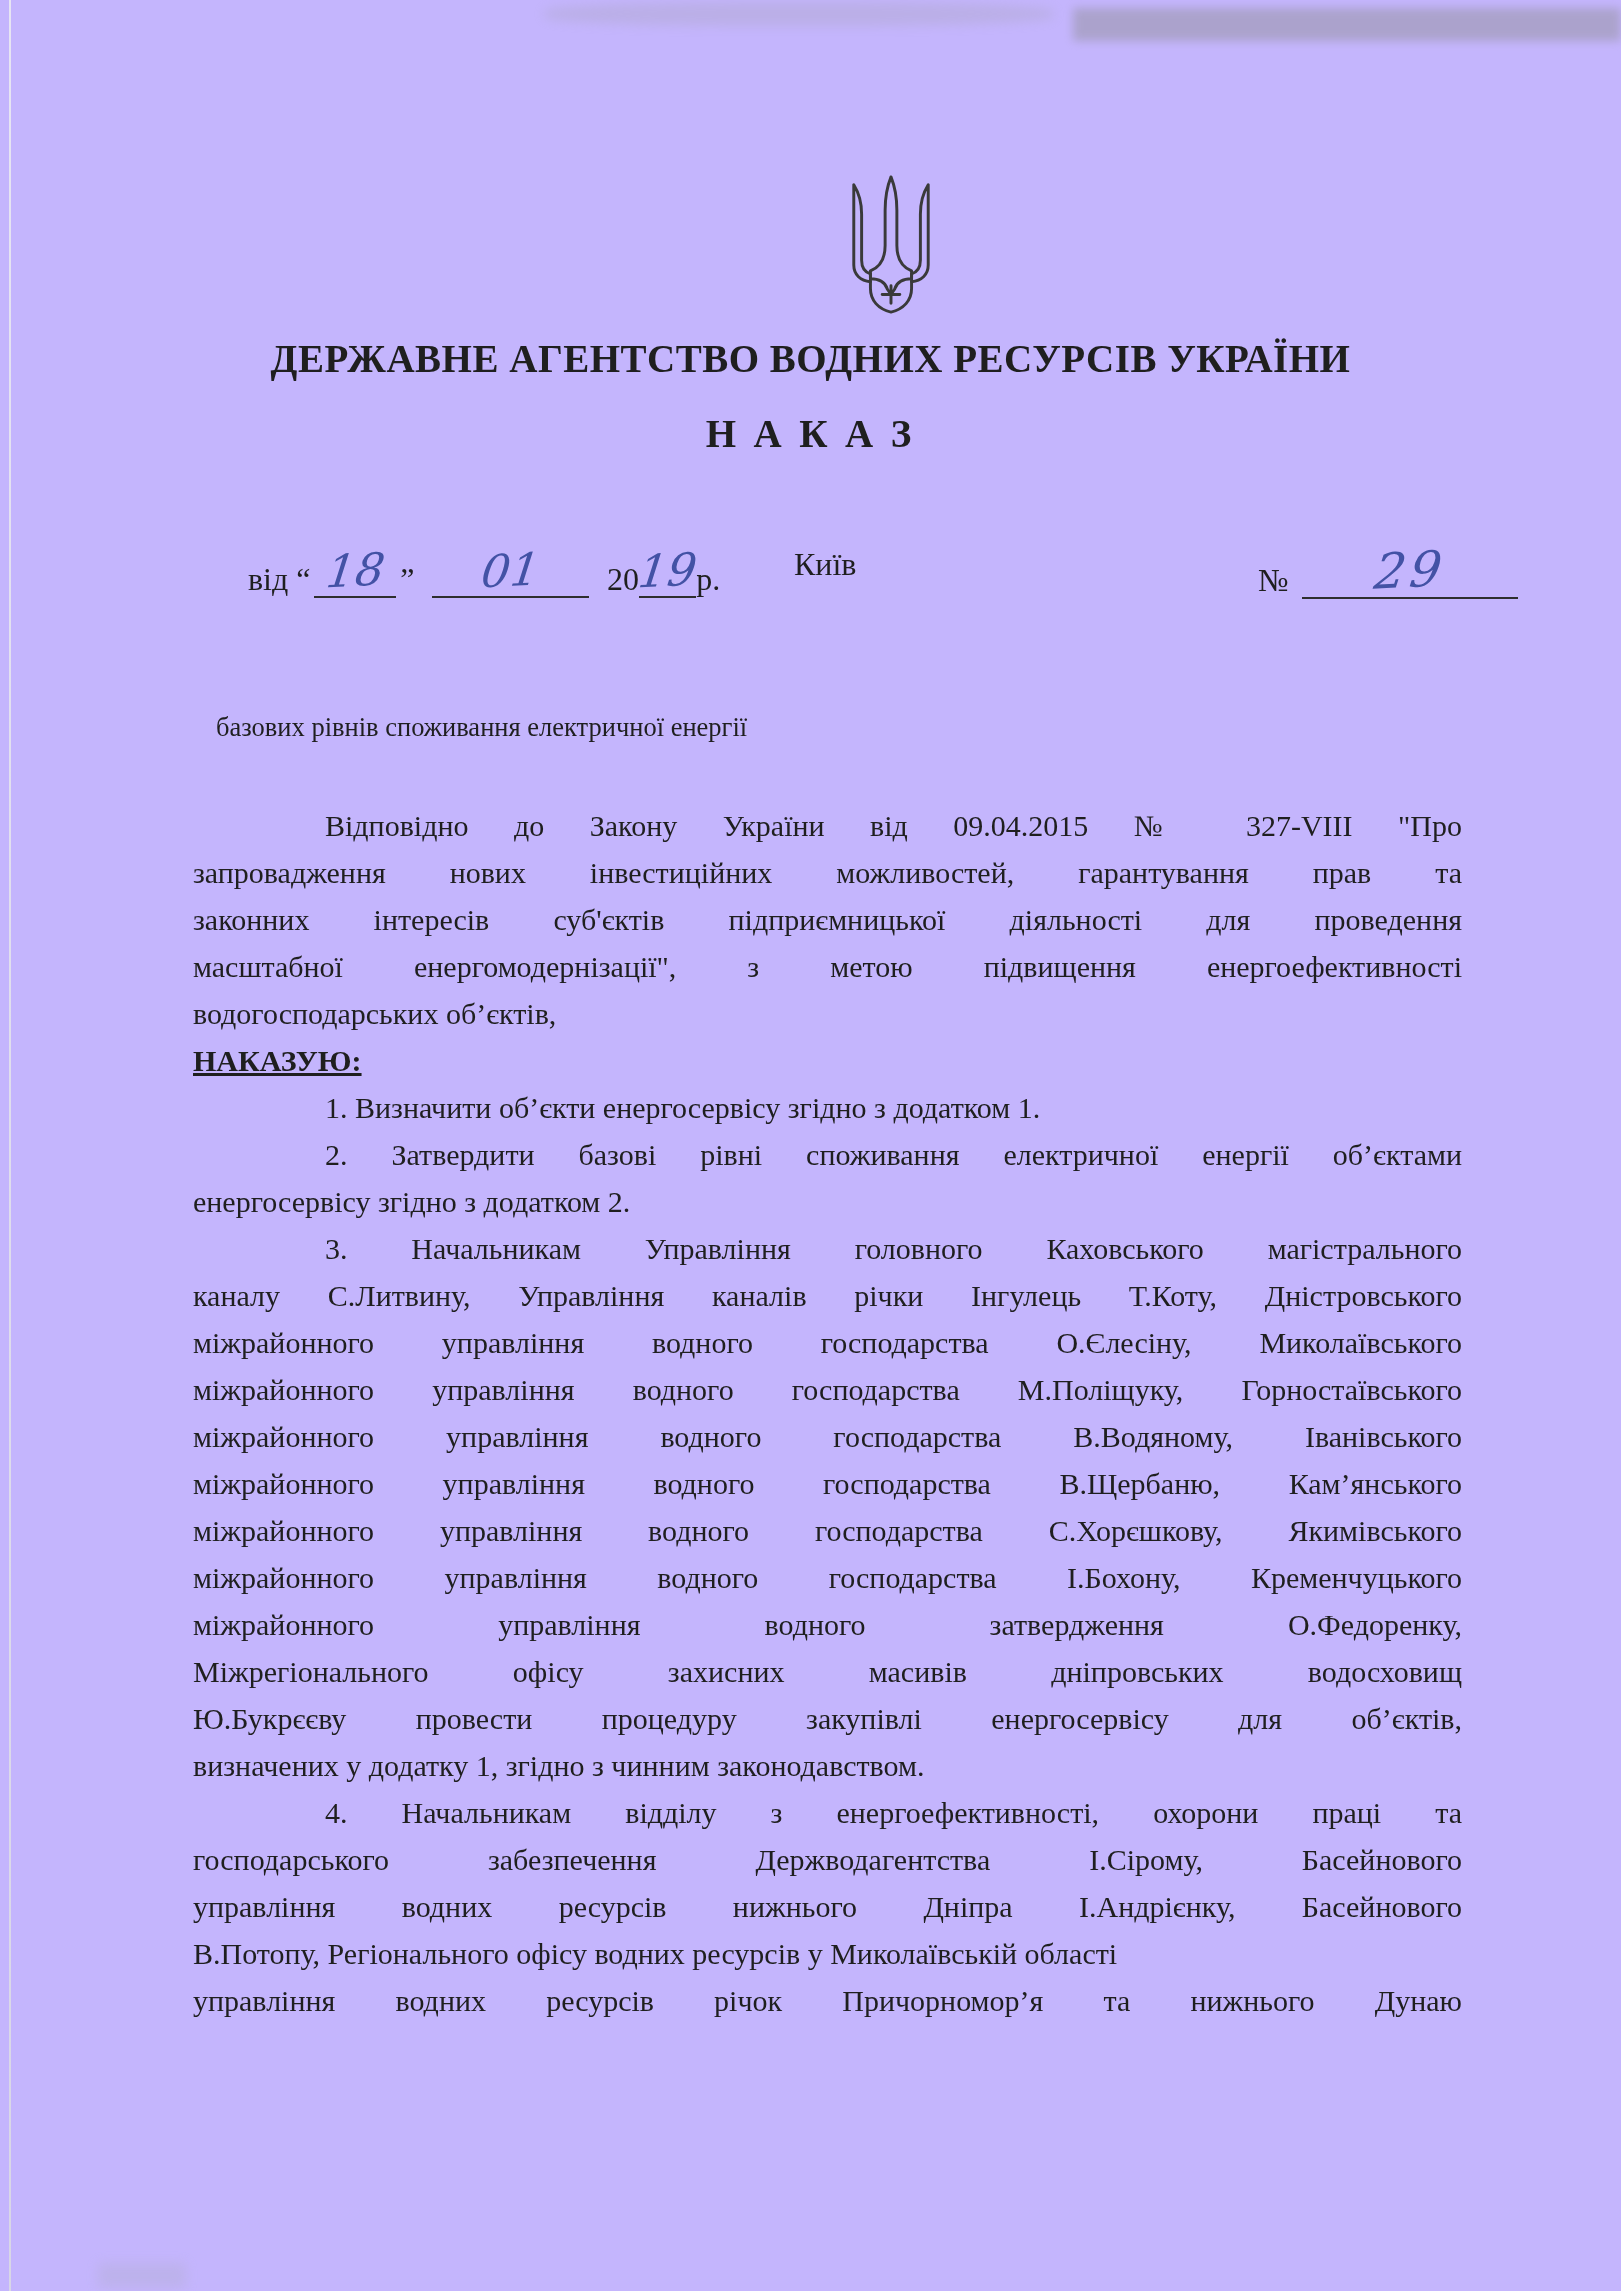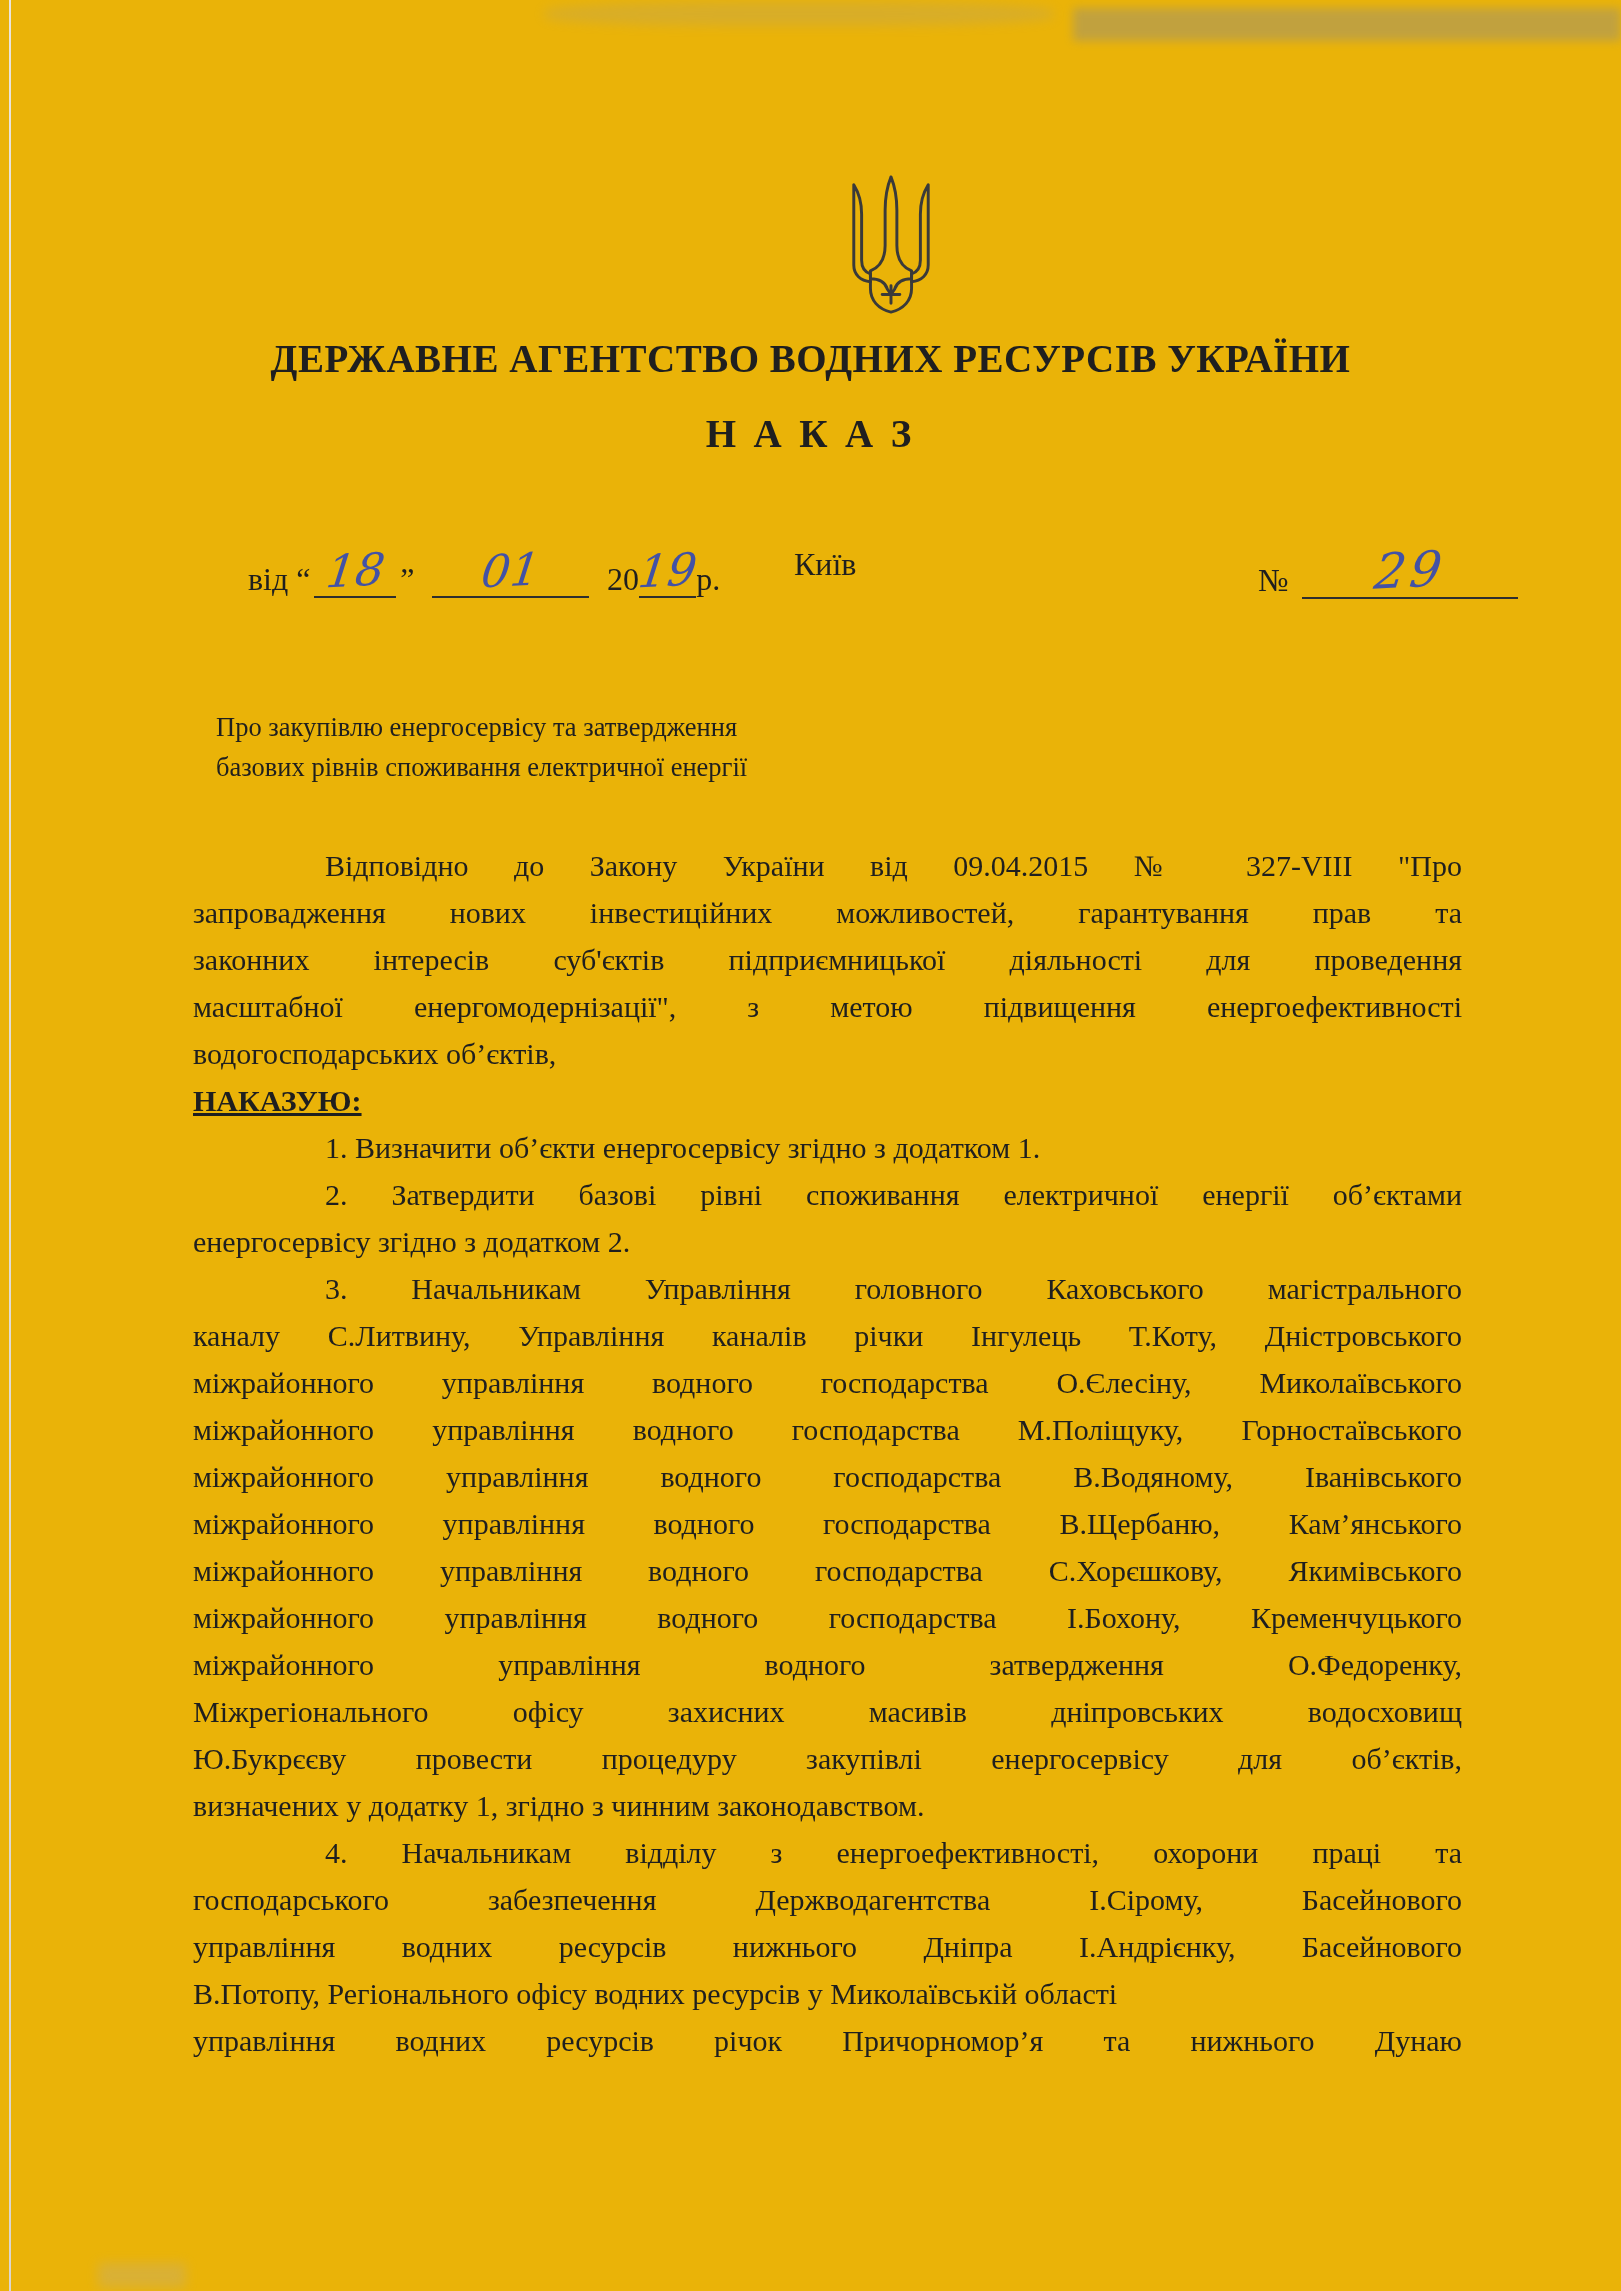--- a/index.html
+++ b/index.html
@@ -1,18 +1,18 @@
 <!DOCTYPE html>
 <html><head>
 <meta charset="utf-8">
 <style>
   html, body { margin:0; padding:0; background:#ffffff; }
   .page {
     position:relative; width:1621px; height:2292px;
-    background:#eab308; overflow:hidden;
+    background:#c4b5fd; overflow:hidden;
     font-family:"Liberation Serif", serif; color:#1f1f1f;
   }
   
   .edge-line { position:absolute; left:8.8px; top:0; height:100%; width:2px;
     background:linear-gradient(#eaeaf2, #dadae4); opacity:.9; }
   .smudge-a { position:absolute; top:2px; left:544px; width:510px; height:23.5px;
     background:#9a9a9a; opacity:.22; filter:blur(5.9px); border-radius:40%; }
   .smudge-b { position:absolute; top:7.8px; left:1073px; width:548px; height:33px;
     background:#8a8a8a; opacity:.42; filter:blur(4.9px); }
   .smudge-c { position:absolute; bottom:3.9px; left:98px; width:88px; height:25.5px;
@@ -90,21 +90,20 @@
       <span class="slot slot-month"><span class="hand">01</span></span>
       <span>20</span><span class="slot slot-year"><span class="hand">19</span></span><span>р.</span>
     </div>
     <div class="date-city">Київ</div>
     <div class="date-num">
       <span>№</span><span class="slot slot-num"><span class="hand hand-num">29</span></span>
     </div>
   </div>
 
   <div class="subject">
-    <div>Про закупівлю енергосервісу та затвердження</div>
     <div>базових рівнів споживання електричної енергії</div>
   </div>
 
   <div class="body-text">
       <div class="line indent">Відповідно до Закону України від 09.04.2015 № 327-VIII "Про</div>
       <div class="line">запровадження нових інвестиційних можливостей, гарантування прав та</div>
       <div class="line">законних інтересів суб'єктів підприємницької діяльності для проведення</div>
       <div class="line">масштабної енергомодернізації", з метою підвищення енергоефективності</div>
       <div class="line last">водогосподарських об’єктів,</div>
       <div class="line bold last">НАКАЗУЮ:</div>

